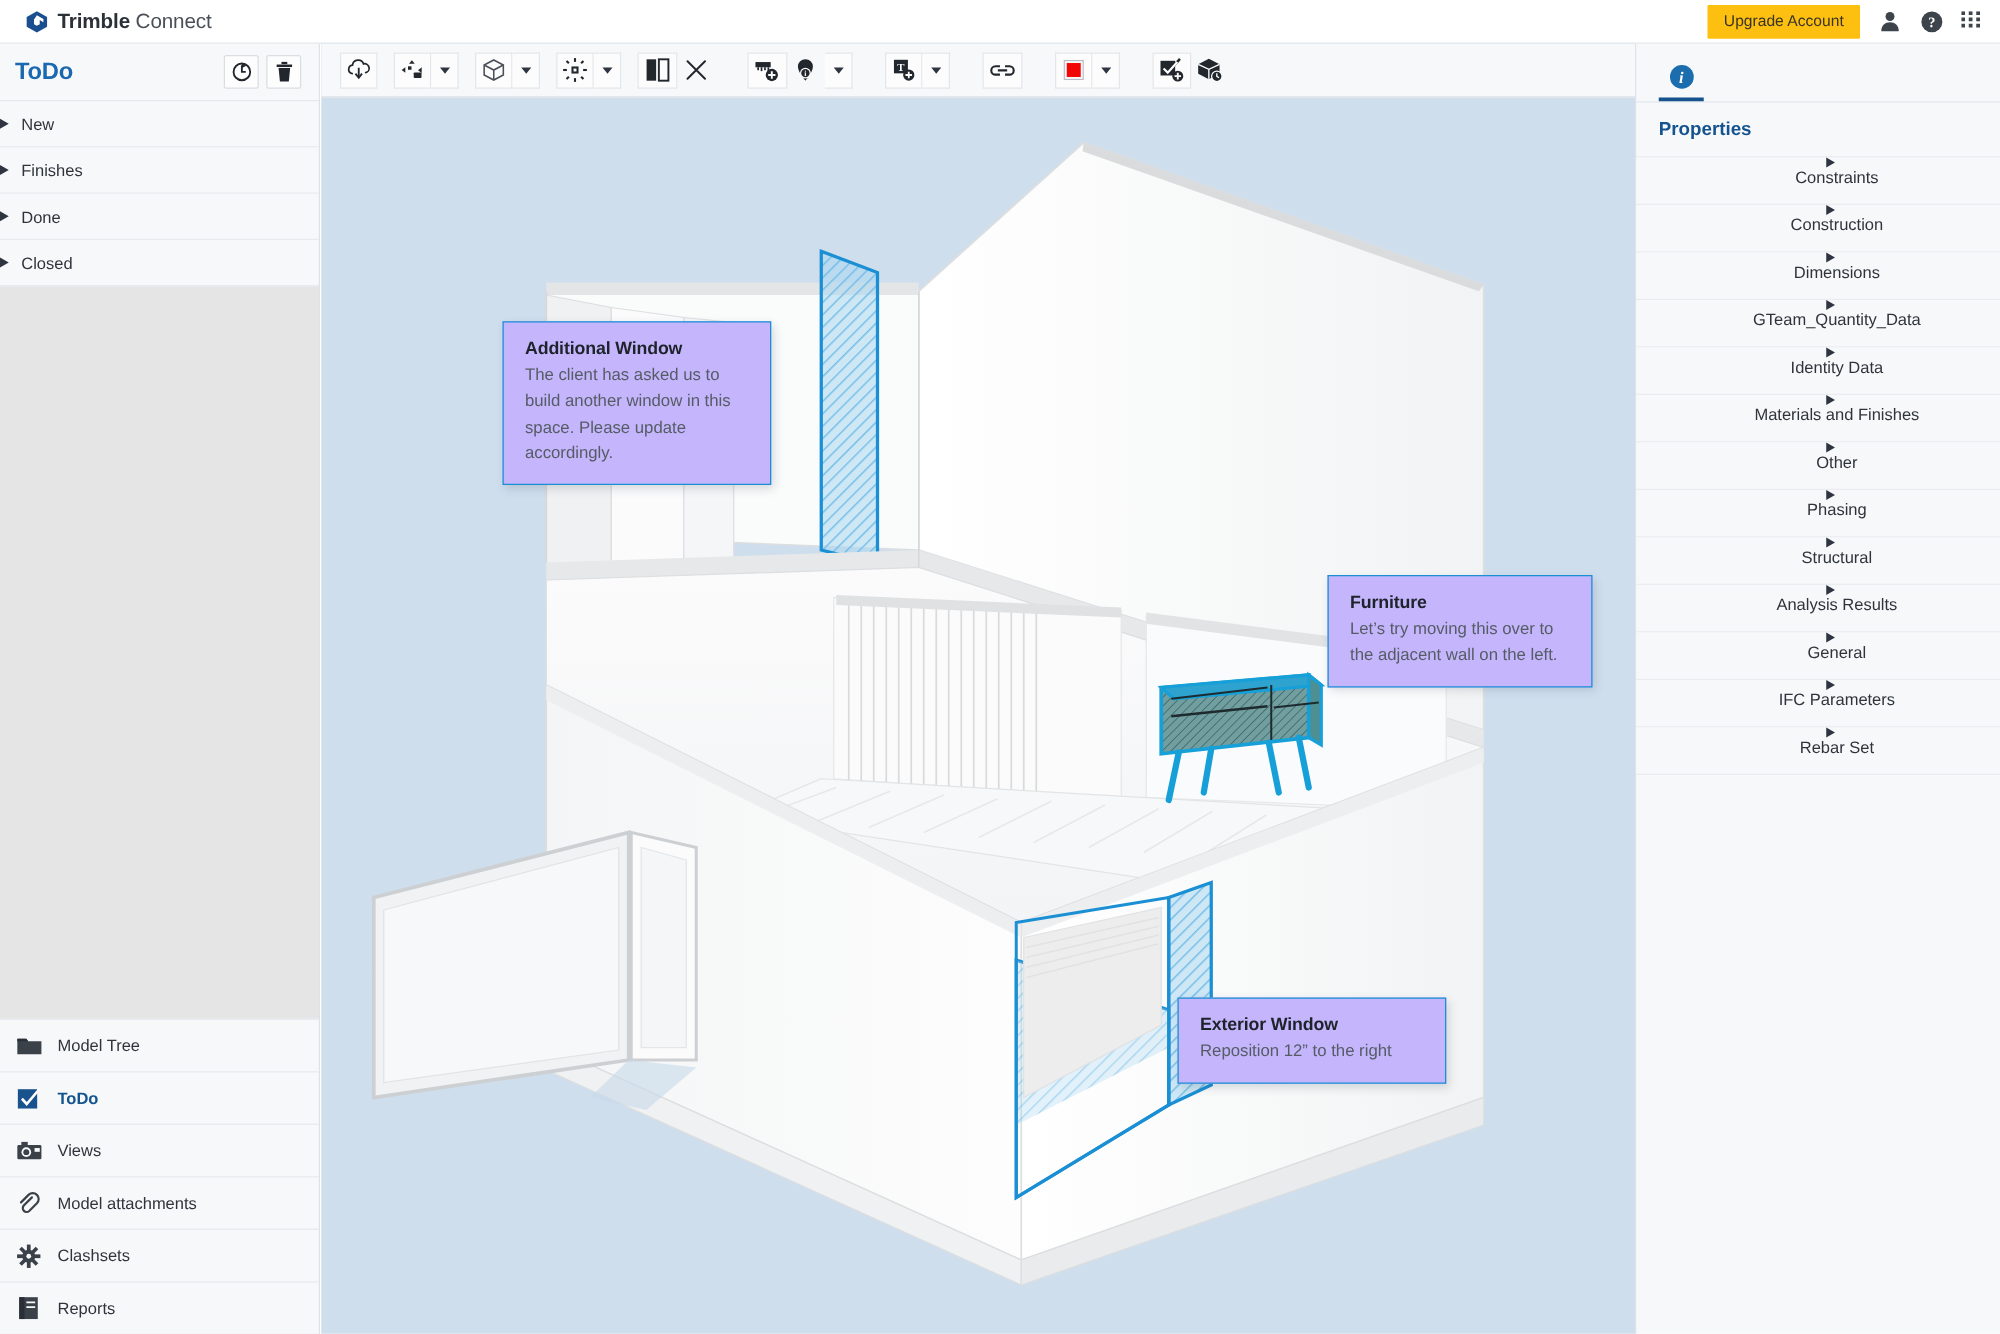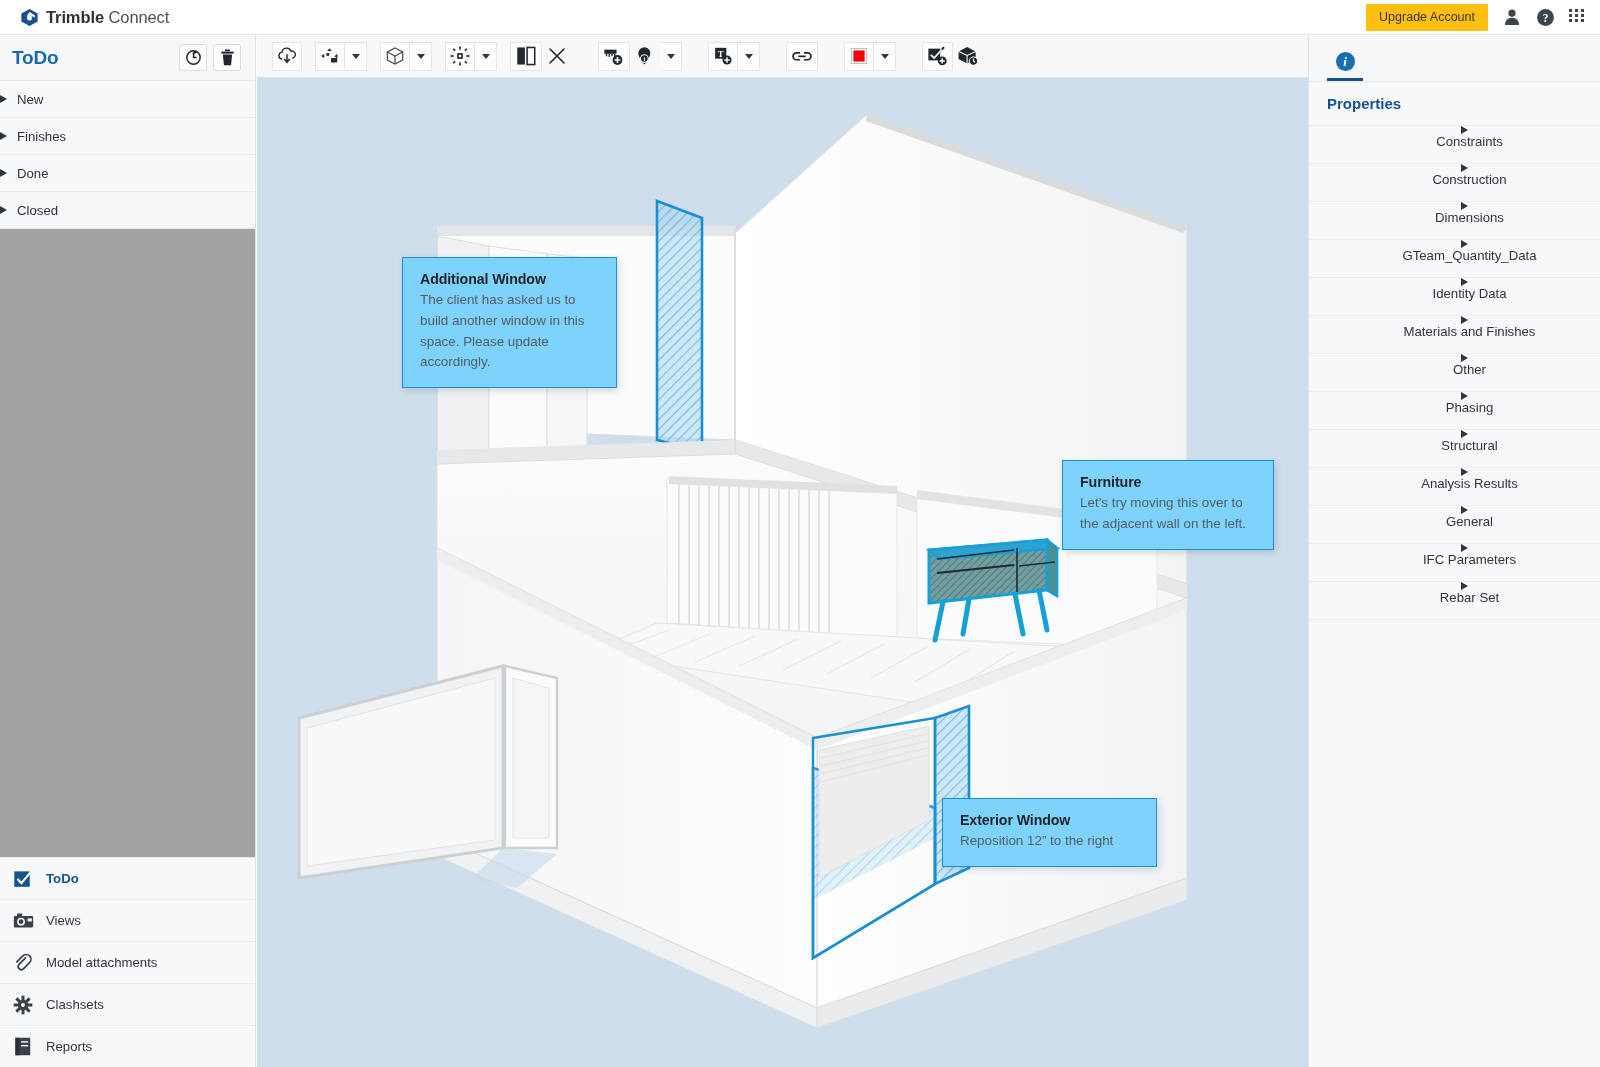--- a/index.html
+++ b/index.html
@@ -34,21 +34,21 @@
     font-family: "Liberation Sans", sans-serif;
     font-size: 12.5px; padding: 6px 13px 7px 13px;
     cursor: pointer; white-space: nowrap;
   }
   .hdr-icon { cursor: pointer; display:flex; align-items:center; }
 
   
   #sidebar {
     position: absolute; left: 0; top: 35px;
     width: 256px; height: 1032px;
-    background: #a3a3a3;
+    background: #e5e5e5;
     border-right: 1px solid #dfe3e8;
   }
   #todo-header {
     height: 46px; display: flex; align-items: center;
     padding: 0 14px 0 12px;
     border-bottom: 1px solid #e4e7eb;
     background: #f7f8fa;
   }
   #todo-title {
     font-size: 19px; font-weight: bold; color: #1a69b0;
@@ -131,21 +131,21 @@
   
   #model-stage {
     position: absolute; left: 0; top: 43px;
     width: 1051px; height: 989px;
   }
   #model-svg { display: block; }
 
   
   .callout {
     position: absolute;
-    background: #7dd3fc;
+    background: #c4b5fd;
     border: 1.6px solid #1a8fd4;
     box-shadow: 2px 3px 7px rgba(40,60,80,0.17);
     padding: 13px 16px 14px 17px;
   }
   .callout-title {
     font-size: 14.2px; font-weight: bold; color: #1d2329;
     margin-bottom: 3px; letter-spacing: -0.1px;
   }
   .callout-body {
     font-size: 13.4px; color: #555c64; line-height: 1.55;
@@ -286,20 +286,29 @@
       <span class="tri"></span>
       <span class="status-label">Done</span>
     </div>
     <div class="status-row">
       <span class="tri"></span>
       <span class="status-label">Closed</span>
     </div>
   </div>
 
   <div id="sidebar-nav">
+    <div class="nav-row">
+      <span class="nav-ico">
+        <svg width="21" height="17" viewBox="0 0 22 18">
+          <path d="M0.8 3.2 L8.4 3.2 L10 5.3 L21.2 5.3 L21.2 16.4 L0.8 16.4 Z" fill="#3b4149"></path>
+          <path d="M0.8 3.2 L8.4 3.2 L10 5.3 L0.8 5.3 Z" fill="#2b3038"></path>
+        </svg>
+      </span>
+      <span class="nav-label">Model Tree</span>
+    </div>
 
     <div class="nav-row active">
       <span class="nav-ico">
         <svg width="20" height="20" viewBox="0 0 22 22">
           <rect x="1.4" y="2.6" width="17" height="17" fill="#19538e"></rect>
           <path d="M5 11 L9.2 15.6 L20.4 2.4" fill="none" stroke="#ffffff" stroke-width="2.3"></path>
         </svg>
       </span>
       <span class="nav-label">ToDo</span>
     </div>

